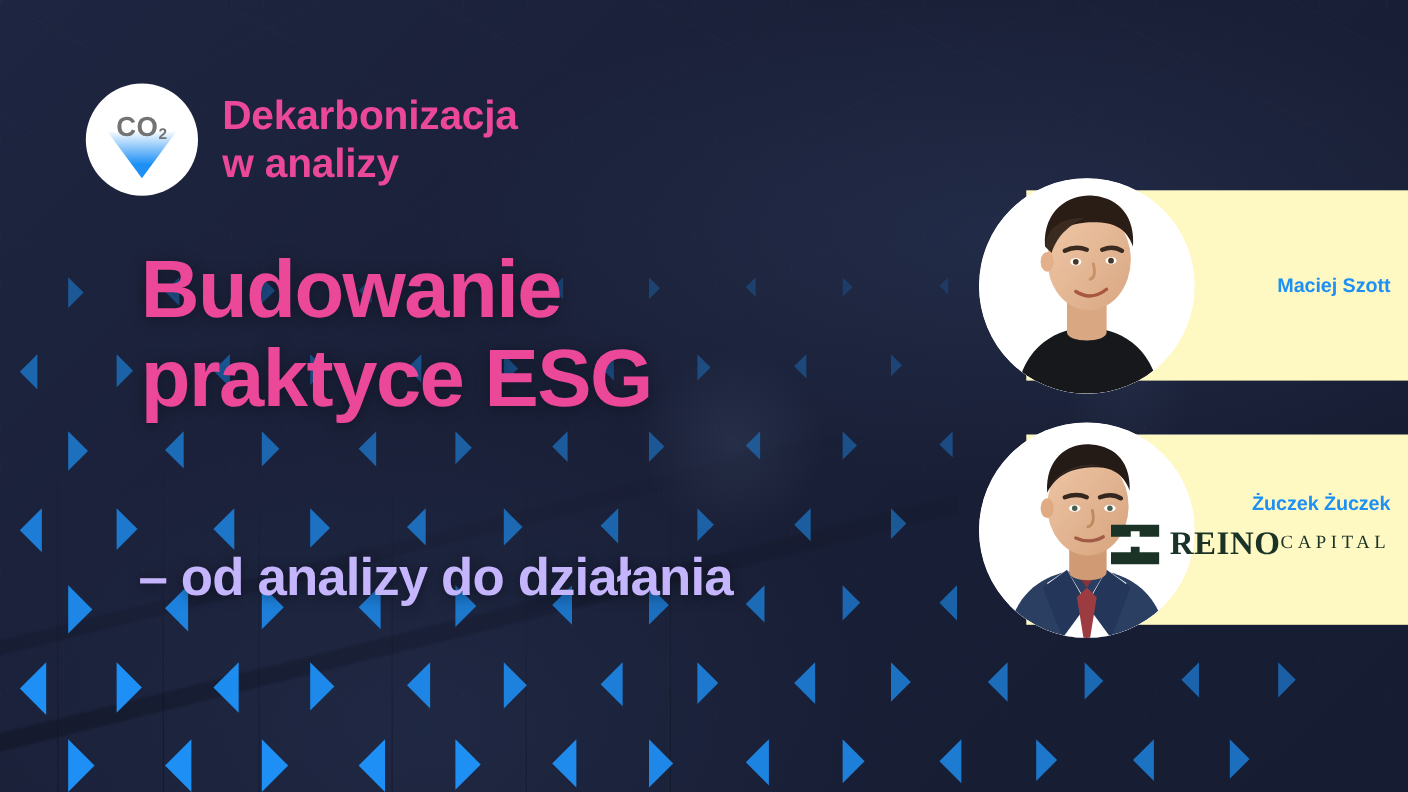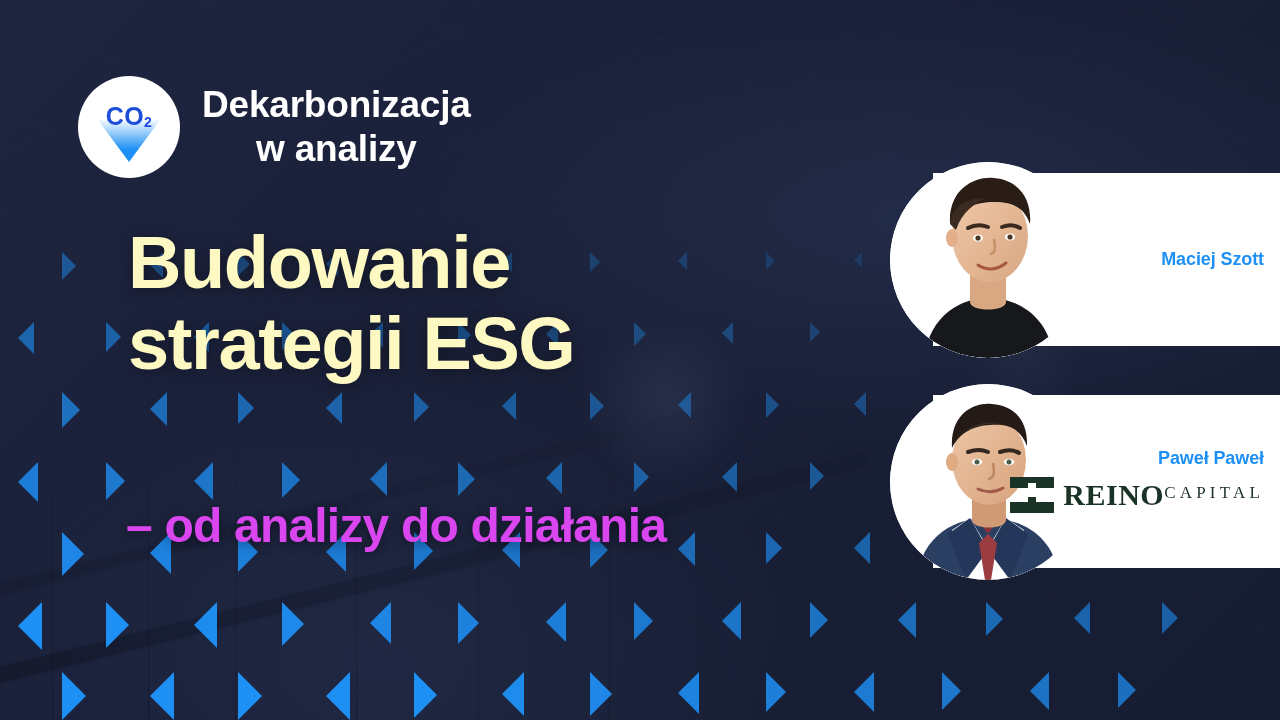--- a/index.html
+++ b/index.html
@@ -108,21 +108,21 @@
     overflow: hidden;
   }
   .brand-logo .co2 {
     position: absolute;
     left: 0; right: 0;
     top: 26px;
     text-align: center;
     font-weight: 700;
     font-size: 25px;
     letter-spacing: .4px;
-    color: #1d4ed8;
+    color: #737373;
     z-index: 2;
     font-family: "Liberation Sans", sans-serif;
   }
   .brand-logo .co2 sub {
     font-size: 14px;
     vertical-align: -2px;
     font-weight: 700;
   }
   .brand-logo .arrow {
     position: absolute;
@@ -133,56 +133,55 @@
     border-left: 31px solid transparent;
     border-right: 31px solid transparent;
     border-top: 42px solid #1e90f5;
     -webkit-mask-image: linear-gradient(to bottom, rgba(0,0,0,.05), rgba(0,0,0,1) 70%);
     mask-image: linear-gradient(to bottom, rgba(0,0,0,.05), rgba(0,0,0,1) 70%);
   }
   .brand-text {
     font-weight: 700;
     font-size: 37px;
     line-height: 1.18;
-    color: #ffffff;
+    color: #ec4899;
     letter-spacing: -.2px;
-    text-align: center;
   }
 
   
   .headline {
     position: absolute;
     left: 128px;
     top: 222px;
     font-weight: 700;
     font-size: 74px;
     line-height: 1.10;
-    color: #fef9c3;
+    color: #ec4899;
     letter-spacing: -1.4px;
     text-shadow: 0 2px 14px rgba(0,0,0,.35);
   }
   .subhead {
     position: absolute;
     left: 126px;
     top: 500px;
     font-weight: 700;
     font-size: 48px;
     line-height: 1.1;
-    color: #d946ef;
+    color: #c4b5fd;
     letter-spacing: -.8px;
     text-shadow: 0 2px 12px rgba(0,0,0,.45);
   }
 
   
   .card {
     position: absolute;
     right: 0;
     width: 347px;
     height: 173px;
-    background: #ffffff;
+    background: #fef9c3;
   }
   #card-1 { top: 173px; }
   #card-2 { top: 395px; }
 
   .card .photo {
     position: absolute;
     left: -43px;
     top: -11px;
     width: 196px;
     height: 196px;
@@ -351,21 +350,21 @@
       <div class="arrow"></div>
     </div>
     <div class="brand-text">
       <div>Dekarbonizacja</div>
       <div>w analizy</div>
     </div>
   </div>
 
   <div class="headline">
     <div>Budowanie</div>
-    <div>strategii ESG</div>
+    <div>praktyce ESG</div>
   </div>
 
   <div class="subhead">– od analizy do działania</div>
 
   <div class="card" id="card-1">
     <div class="photo">
       <svg class="face" viewBox="0 0 196 196">
         <defs>
           <clipPath id="clip1">
               <circle cx="98" cy="98" r="98"></circle>
@@ -449,21 +448,21 @@
           <circle cx="87" cy="78" r="2.5" fill="#4b5d4e"></circle>
           <circle cx="119" cy="78" r="2.5" fill="#4b5d4e"></circle>
 
           <path d="M103 80 q3 13 -4 15" stroke="#bf8a62" stroke-width="2.6" fill="none" stroke-linecap="round"></path>
 
           <path d="M88 105 q13 6 25 -1" stroke="#a05a46" stroke-width="3" fill="none" stroke-linecap="round"></path>
         </g>
       </svg>
     </div>
     <div class="card-body">
-      <div class="speaker-name">Paweł Paweł</div>
+      <div class="speaker-name">Żuczek Żuczek</div>
       <div class="reino">
         <svg class="reino-mark" viewBox="0 0 44 40">
           <path d="M0 2 H44 V13 H26 V8 H18 V13 H0 Z" fill="#1b3326"></path>
           <path d="M0 27 H18 V22 H26 V27 H44 V38 H0 Z" fill="#1b3326"></path>
         </svg>
         <div class="reino-words">
           <div class="reino-top">REINO</div>
           <div class="reino-bottom">CAPITAL</div>
         </div>
       </div>

